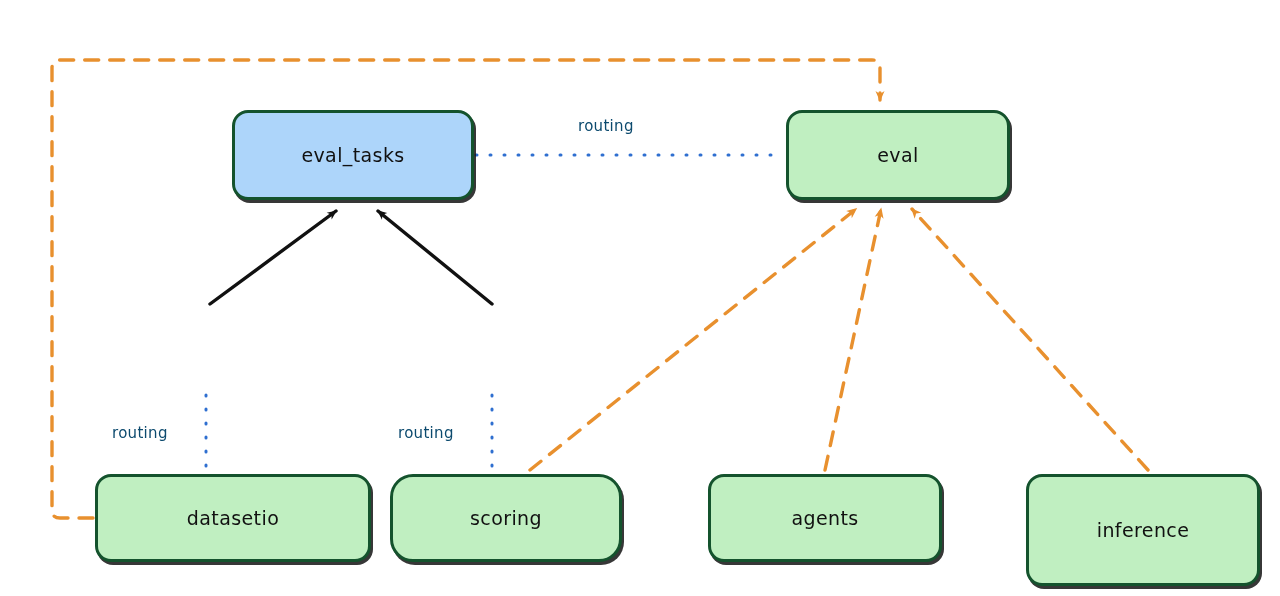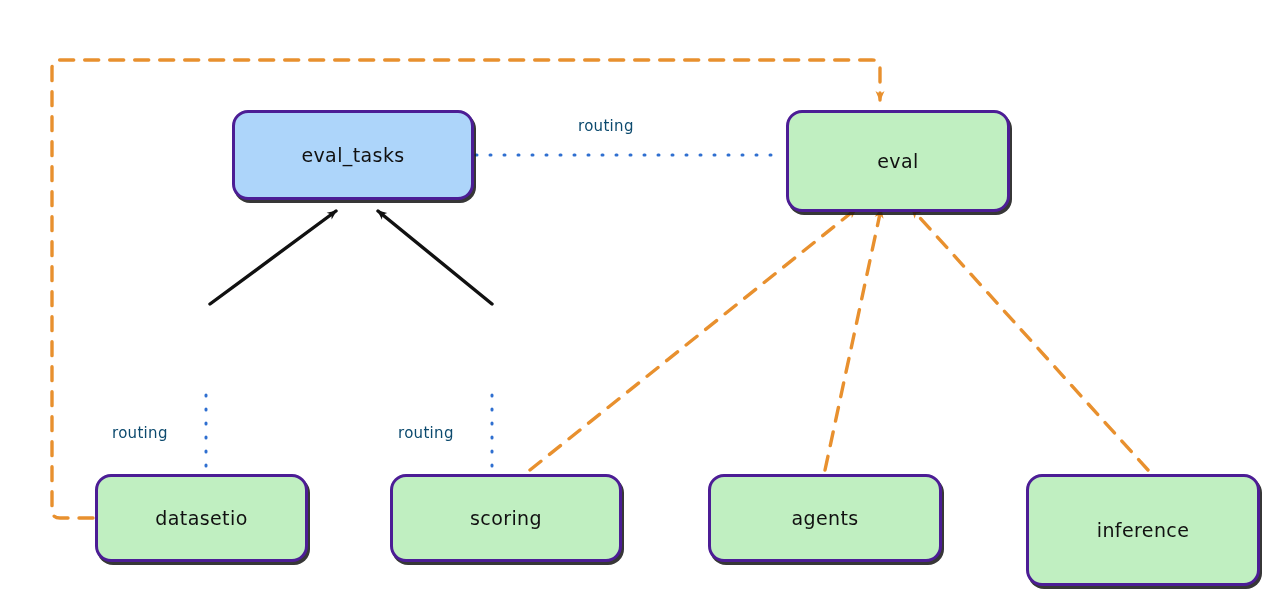--- a/index.html
+++ b/index.html
@@ -21,21 +21,21 @@
     position: absolute;
     left: 0;
     top: 0;
     width: 1280px;
     height: 596px;
     overflow: visible;
   }
   .node {
     position: absolute;
     box-sizing: border-box;
-    border: 3px solid #4c1d95;
+    border: 3px solid #14532d;
     border-radius: 16px;
     display: flex;
     align-items: center;
     justify-content: center;
     font-family: "DejaVu Sans", sans-serif;
     font-size: 19px;
     color: #111111;
     letter-spacing: 0.4px;
     box-shadow: 2px 3px 0 rgba(20,20,20,0.85);
   }
@@ -109,31 +109,31 @@
   <div class="edge-label" style="left:578px; top:117px;">routing</div>
 
   <div class="edge-label" style="left:112px; top:424px;">routing</div>
 
   <div class="edge-label" style="left:398px; top:424px;">routing</div>
 
   <div class="node blue" style="left:232px; top:110px; width:242px; height:90px;">
     <span class="node-label">eval_tasks</span>
   </div>
 
-  <div class="node green" style="left:786px; top:110px; width:224px; height:102px;">
+  <div class="node green" style="left:786px; top:110px; width:224px; height:90px;">
     <span class="node-label">eval</span>
   </div>
 
 
 
-  <div class="node green" style="left:95px; top:474px; width:213px; height:88px;">
+  <div class="node green" style="left:95px; top:474px; width:276px; height:88px;">
     <span class="node-label">datasetio</span>
   </div>
 
-  <div class="node green" style="left:390px; top:474px; width:232px; height:88px;">
+  <div class="node green" style="left:390px; top:474px; width:232px; height:88px;border-radius:23px;">
     <span class="node-label">scoring</span>
   </div>
 
   <div class="node green" style="left:708px; top:474px; width:234px; height:88px;">
     <span class="node-label">agents</span>
   </div>
 
   <div class="node green" style="left:1026px; top:474px; width:234px; height:112px;">
     <span class="node-label">inference</span>
   </div>

